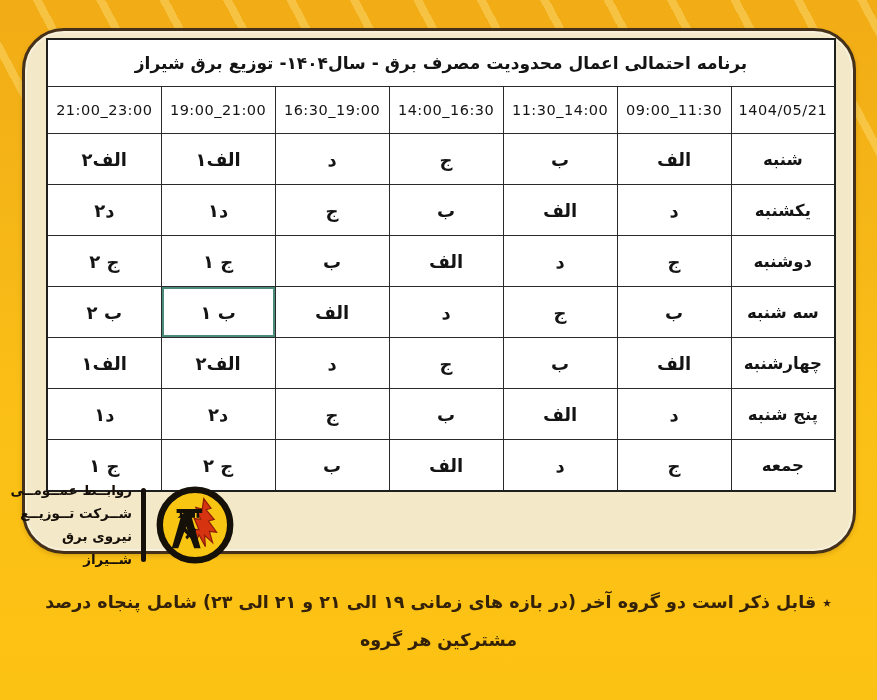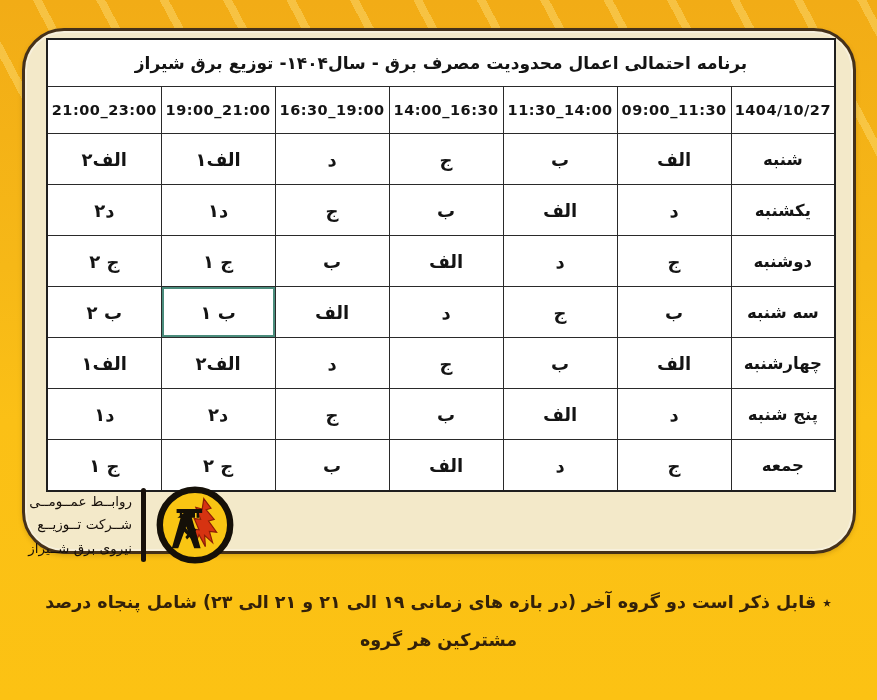--- a/index.html
+++ b/index.html
@@ -21,32 +21,32 @@
   table.schedule {
     position:absolute; left:46px; top:38px; width:790px;
     border-collapse:collapse; table-layout:fixed; direction:rtl;
     background:#ffffff; border:2px solid #1f1f1f;
   }
   table.schedule td, table.schedule th {
     border:1.5px solid #2a2a2a; text-align:center; vertical-align:middle;
     color:#141414; padding:0; overflow:hidden;
   }
   .title-cell { height:46px; font-size:17px; font-weight:bold; color:#111; }
-  tr.header-row th { height:46px; font-size:14.5px; font-weight:bold; letter-spacing:0.5px;margin-left:44px; }
+  tr.header-row th { height:46px; font-size:14.5px; font-weight:normal; letter-spacing:0.5px;margin-left:44px; }
   .ltr { direction:ltr; unicode-bidi:isolate; }
   td.day-cell { height:50px; font-size:16.5px; font-weight:600;margin-left:28px; }
   td.slot-cell { height:50px; font-size:18px; font-weight:bold; }
   td.sel { box-shadow:inset 0 0 0 2px #4a8c7c; }
   .logo-block {
     position:absolute; left:10px; top:482px; height:86px;
     display:flex; align-items:center; gap:9px;
   }
   .logo-text {
     width:122px; text-align:right; direction:rtl;
-    font-size:13.5px; font-weight:normal; color:#17100a; line-height:1.72;
+    font-size:13.5px; font-weight:bold; color:#17100a; line-height:1.72;
   }
   .logo-bar { width:5px; height:74px; background:#17100a; border-radius:3px; }
   .logo-circle { width:80px; height:80px; }
   .footnote {
     position:absolute; left:10px; right:10px; top:584px;
     direction:rtl; text-align:center;
     font-size:17.5px; font-weight:bold; color:#33210a; line-height:2.15;
   }
 </style>
 </head>
@@ -65,21 +65,21 @@
         <col style="width:114px">
       <col style="width:114px">
         <col style="width:114px">
         <col style="width:114px">
     </colgroup>
     <tbody>
       <tr>
         <td class="title-cell" colspan="7">برنامه احتمالی اعمال محدودیت مصرف برق  - سال۱۴۰۴- توزیع برق شیراز</td>
       </tr>
       <tr class="header-row">
-        <th class="ltr">1404/10/27</th>
+        <th class="ltr">1404/05/21</th>
         <th class="ltr">09:00_11:30</th>
         <th class="ltr">11:30_14:00</th>
         <th class="ltr">14:00_16:30</th>
         <th class="ltr">16:30_19:00</th>
         <th class="ltr">19:00_21:00</th>
         <th class="ltr">21:00_23:00</th>
       </tr>
       <tr>
         <td class="day-cell">شنبه</td>
         <td class="slot-cell">الف</td>

